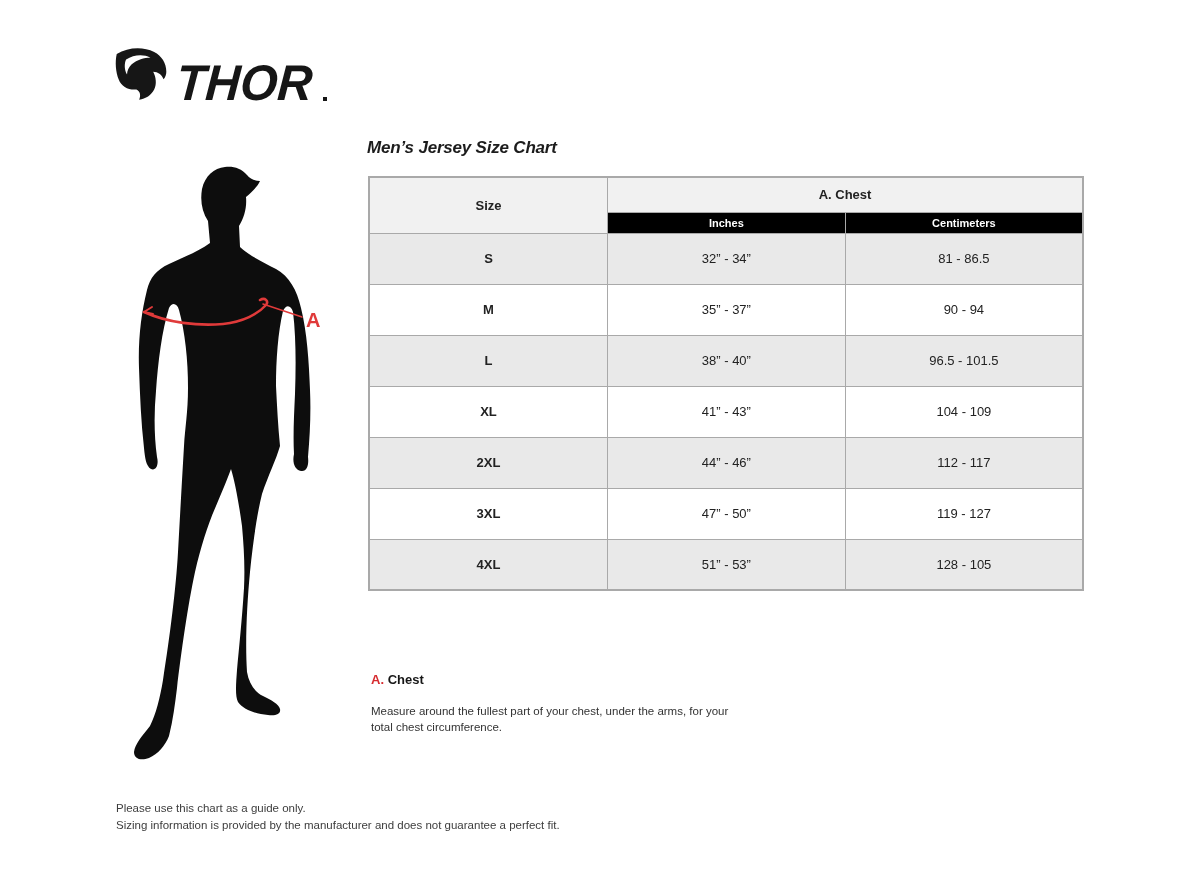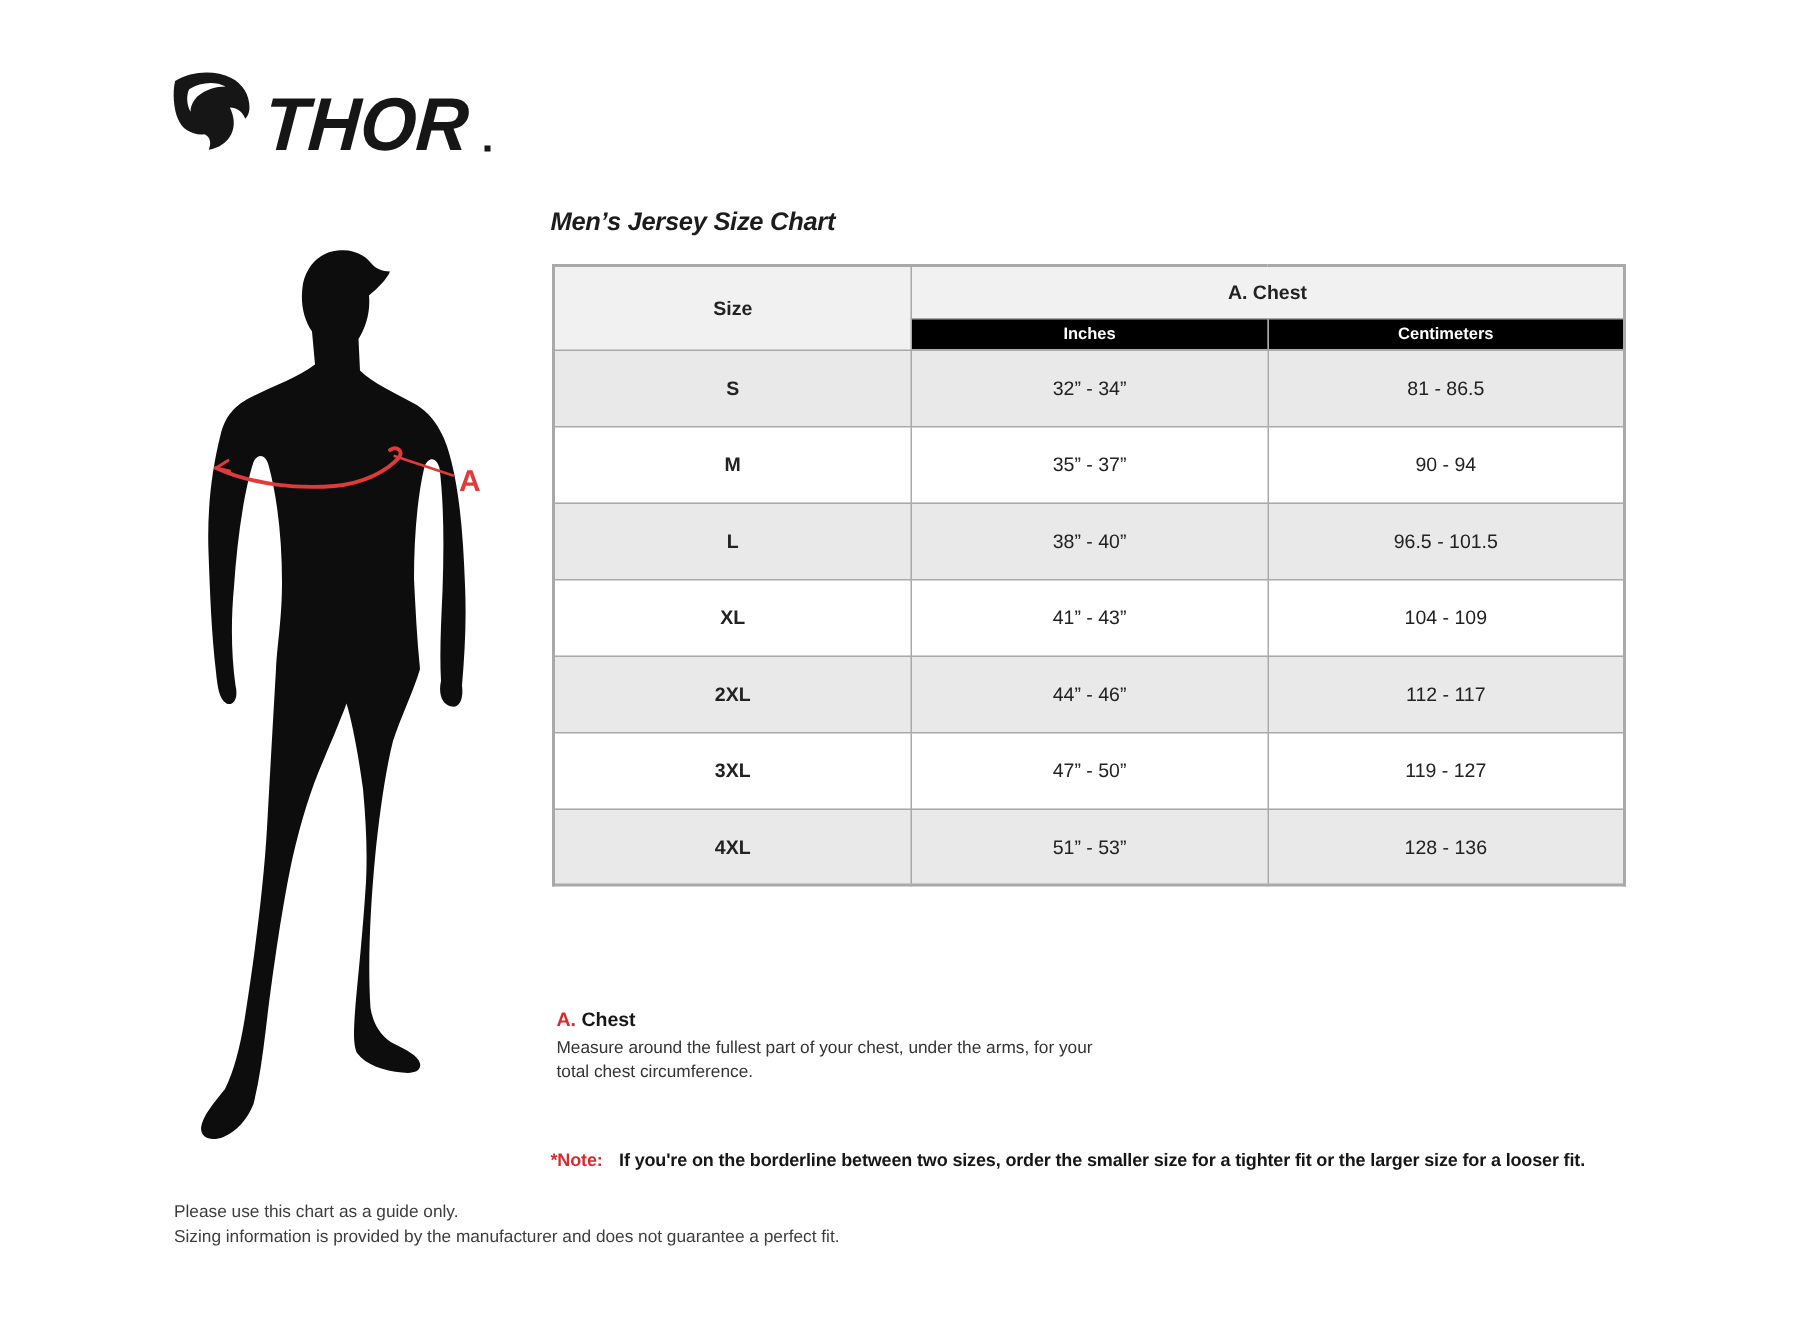--- a/index.html
+++ b/index.html
@@ -52,21 +52,21 @@
   }
   .size-table tbody tr{height:51px;background:#ffffff;}
   .size-table tbody tr.alt{background:var(--row-alt-bg,#e9e9e9);}
   .size-table td.size-cell{font-weight:bold;}
 
   
   .measure-item{position:absolute;left:371px;top:672px;}
   .measure-name{font-size:13px;font-weight:bold;color:#161616;}
   .measure-name .red{color:var(--accent-red,#d62b2f);}
   .measure-desc{
-    margin:4px 0 0 0;font-size:11.5px;line-height:1.42;color:#333;width:358px;
+    margin:16px 0 0 0;font-size:11.5px;line-height:1.42;color:#333;width:358px;
   }
 
   
   .note{position:absolute;left:367px;top:766px;font-size:12px;font-weight:bold;color:#161616;letter-spacing:-.1px;}
   .note .red{color:var(--accent-red,#d62b2f);margin-right:11px;}
 
   
   .footer{position:absolute;left:116px;top:800px;font-size:11.5px;line-height:1.5;color:#3d3d3d;}
 </style>
 </head>
@@ -162,36 +162,33 @@
           <td>112 - 117</td>
         </tr>
         <tr>
           <td class="size-cell">3XL</td>
           <td>47” - 50”</td>
           <td>119 - 127</td>
         </tr>
         <tr class="alt">
           <td class="size-cell">4XL</td>
           <td>51” - 53”</td>
-          <td>128 - 136</td>
+          <td>128 - 105</td>
         </tr>
       </tbody>
   </table>
 
 
   <div class="measure-item">
     <div class="measure-name">
       <span class="red">A.</span>
       <span>Chest</span>
     </div>
     <p class="measure-desc">Measure around the fullest part of your chest, under the arms, for your total chest circumference.</p>
   </div>
 
-  <div class="note">
-    <span class="red">*Note:</span><span>If you're on the borderline between two sizes, order the smaller size for a tighter fit or the larger size for a looser fit.</span>
-  </div>
 
   <div class="footer">
     <div>Please use this chart as a guide only.</div>
     <div>Sizing information is provided by the manufacturer and does not guarantee a perfect fit.</div>
   </div>
 
 </div>
 
 </body></html>

